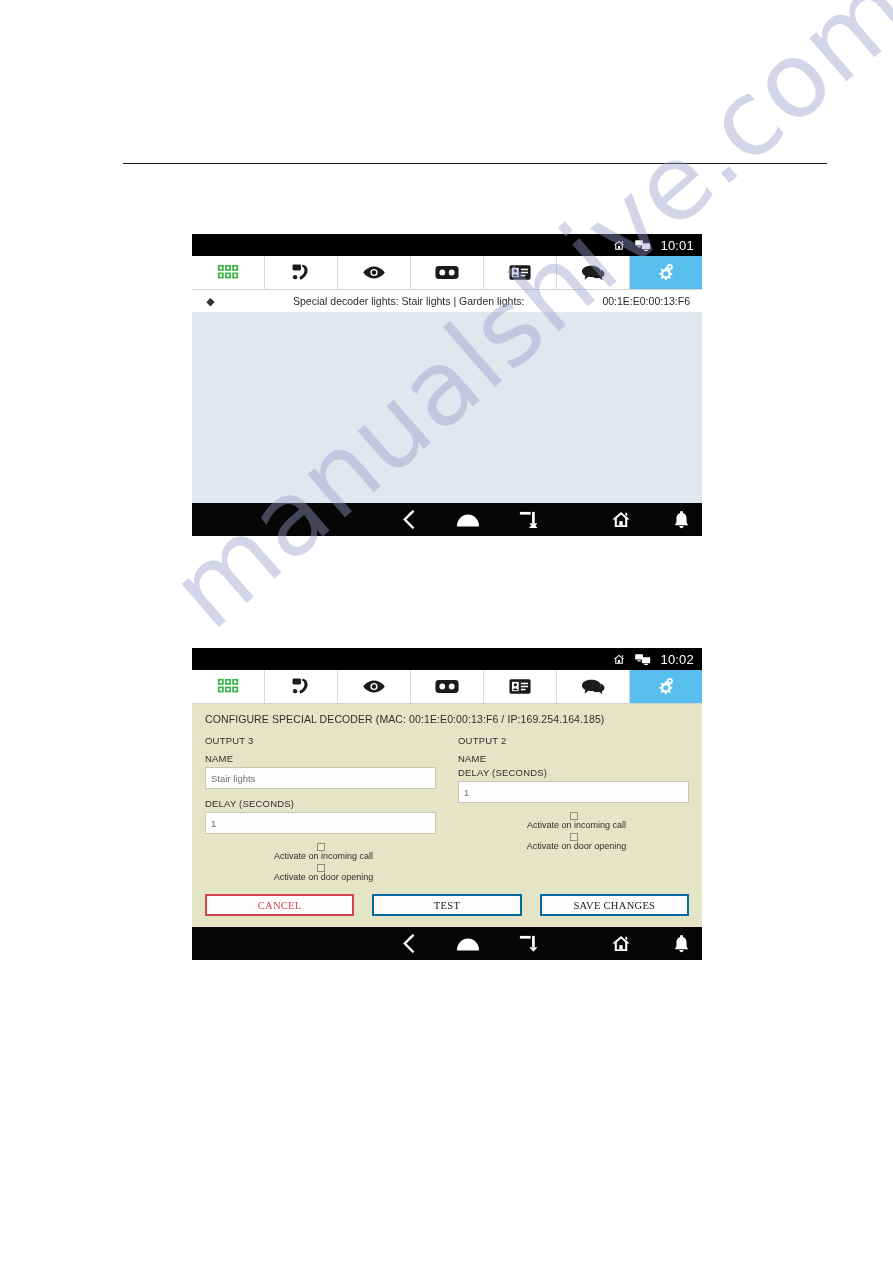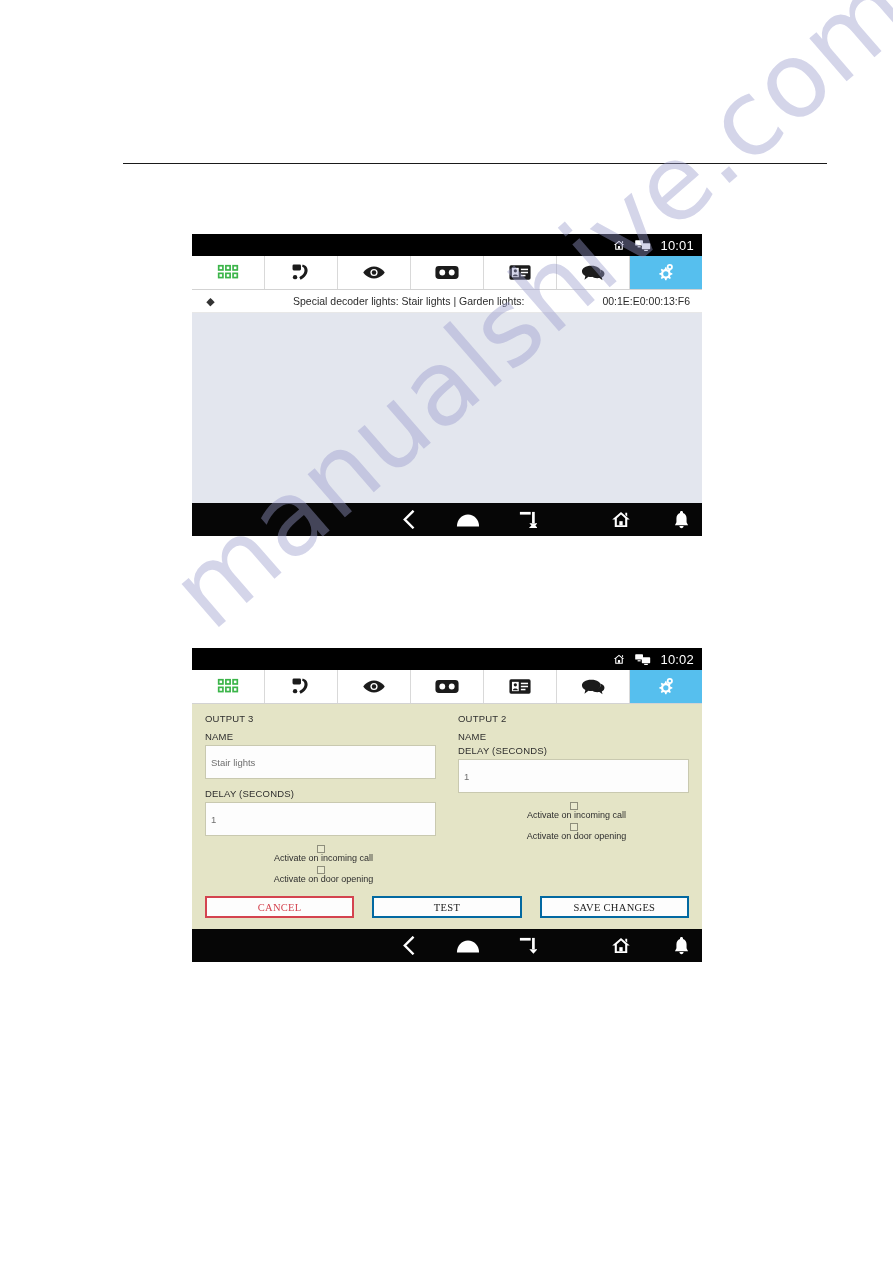--- a/index.html
+++ b/index.html
@@ -181,21 +181,21 @@
   }
   .output-title {
     font-size: 9.5px;
     color: #2e2e2e;
     letter-spacing: .2px;
     margin-bottom: 7px;
   }
   .text-input {
     display: block;
     width: 100%;
-    height: 34px;
+    height: 22px;
     background: #fdfdfd;
     border: 1px solid #c9c9b0;
     box-sizing: border-box;
     font-size: 9.5px;
     color: #6f6f6f;
     font-family: "Liberation Sans", sans-serif;
     padding: 0 5px;
     border-radius: 0;
     outline: none;
     margin-bottom: 9px;
@@ -465,20 +465,21 @@
       <svg width="22" height="19" viewBox="0 0 26 22">
         <circle cx="17.5" cy="4.5" r="3.6" fill="#ffffff"></circle>
         <circle cx="17.5" cy="4.5" r="1.5" fill="#56bfee"></circle>
         <path d="M12 7.5 L13.6 7.5 L14.1 9.6 L15.8 10.3 L17.6 9.2 L18.8 10.4 L17.7 12.2 L18.4 13.9 L20.5 14.4 L20.5 16 L18.4 16.5 L17.7 18.2 L18.8 20 L17.6 21.2 L15.8 20.1 L14.1 20.8 L13.6 22.9 L12 22.9 L11.5 20.8 L9.8 20.1 L8 21.2 L6.8 20 L7.9 18.2 L7.2 16.5 L5.1 16 L5.1 14.4 L7.2 13.9 L7.9 12.2 L6.8 10.4 L8 9.2 L9.8 10.3 L11.5 9.6 Z" fill="#ffffff" transform="translate(0,-2.6)"></path>
         <circle cx="12.8" cy="12.6" r="3.1" fill="#56bfee"></circle>
       </svg>
     </div>
   </div>
 
   <div class="form-panel">
+    <div class="form-title">CONFIGURE SPECIAL DECODER (MAC: 00:1E:E0:00:13:F6 / IP:169.254.164.185)</div>
 
     <div class="cols">
 
       <div class="col">
         <div class="output-title">OUTPUT 3</div>
         <div class="field-caption">NAME</div>
         <input class="text-input" type="text" value="Stair lights" style="">
         <div class="field-caption">DELAY (SECONDS)</div>
         <input class="text-input" type="text" value="1" style="">
         <div class="check-row">

